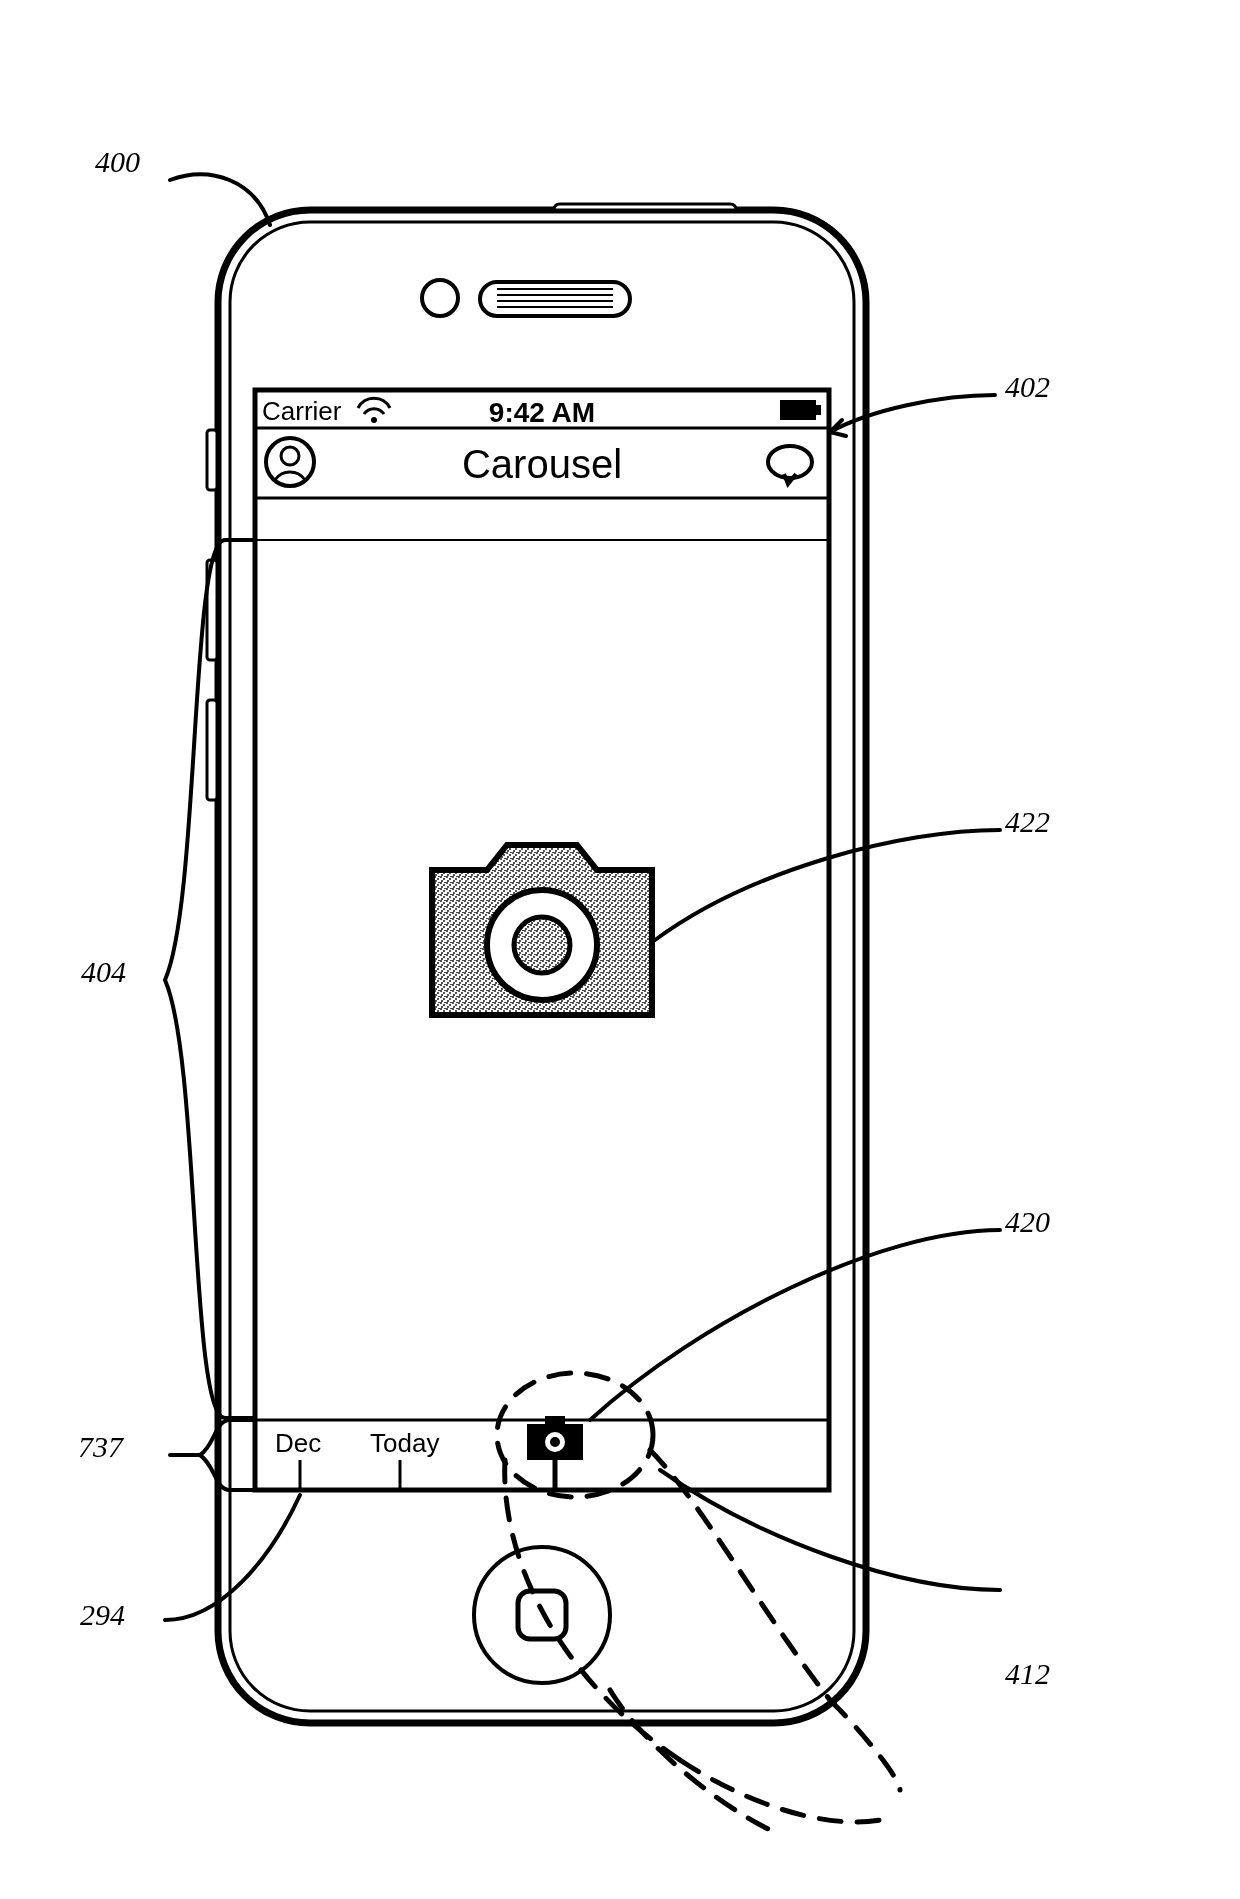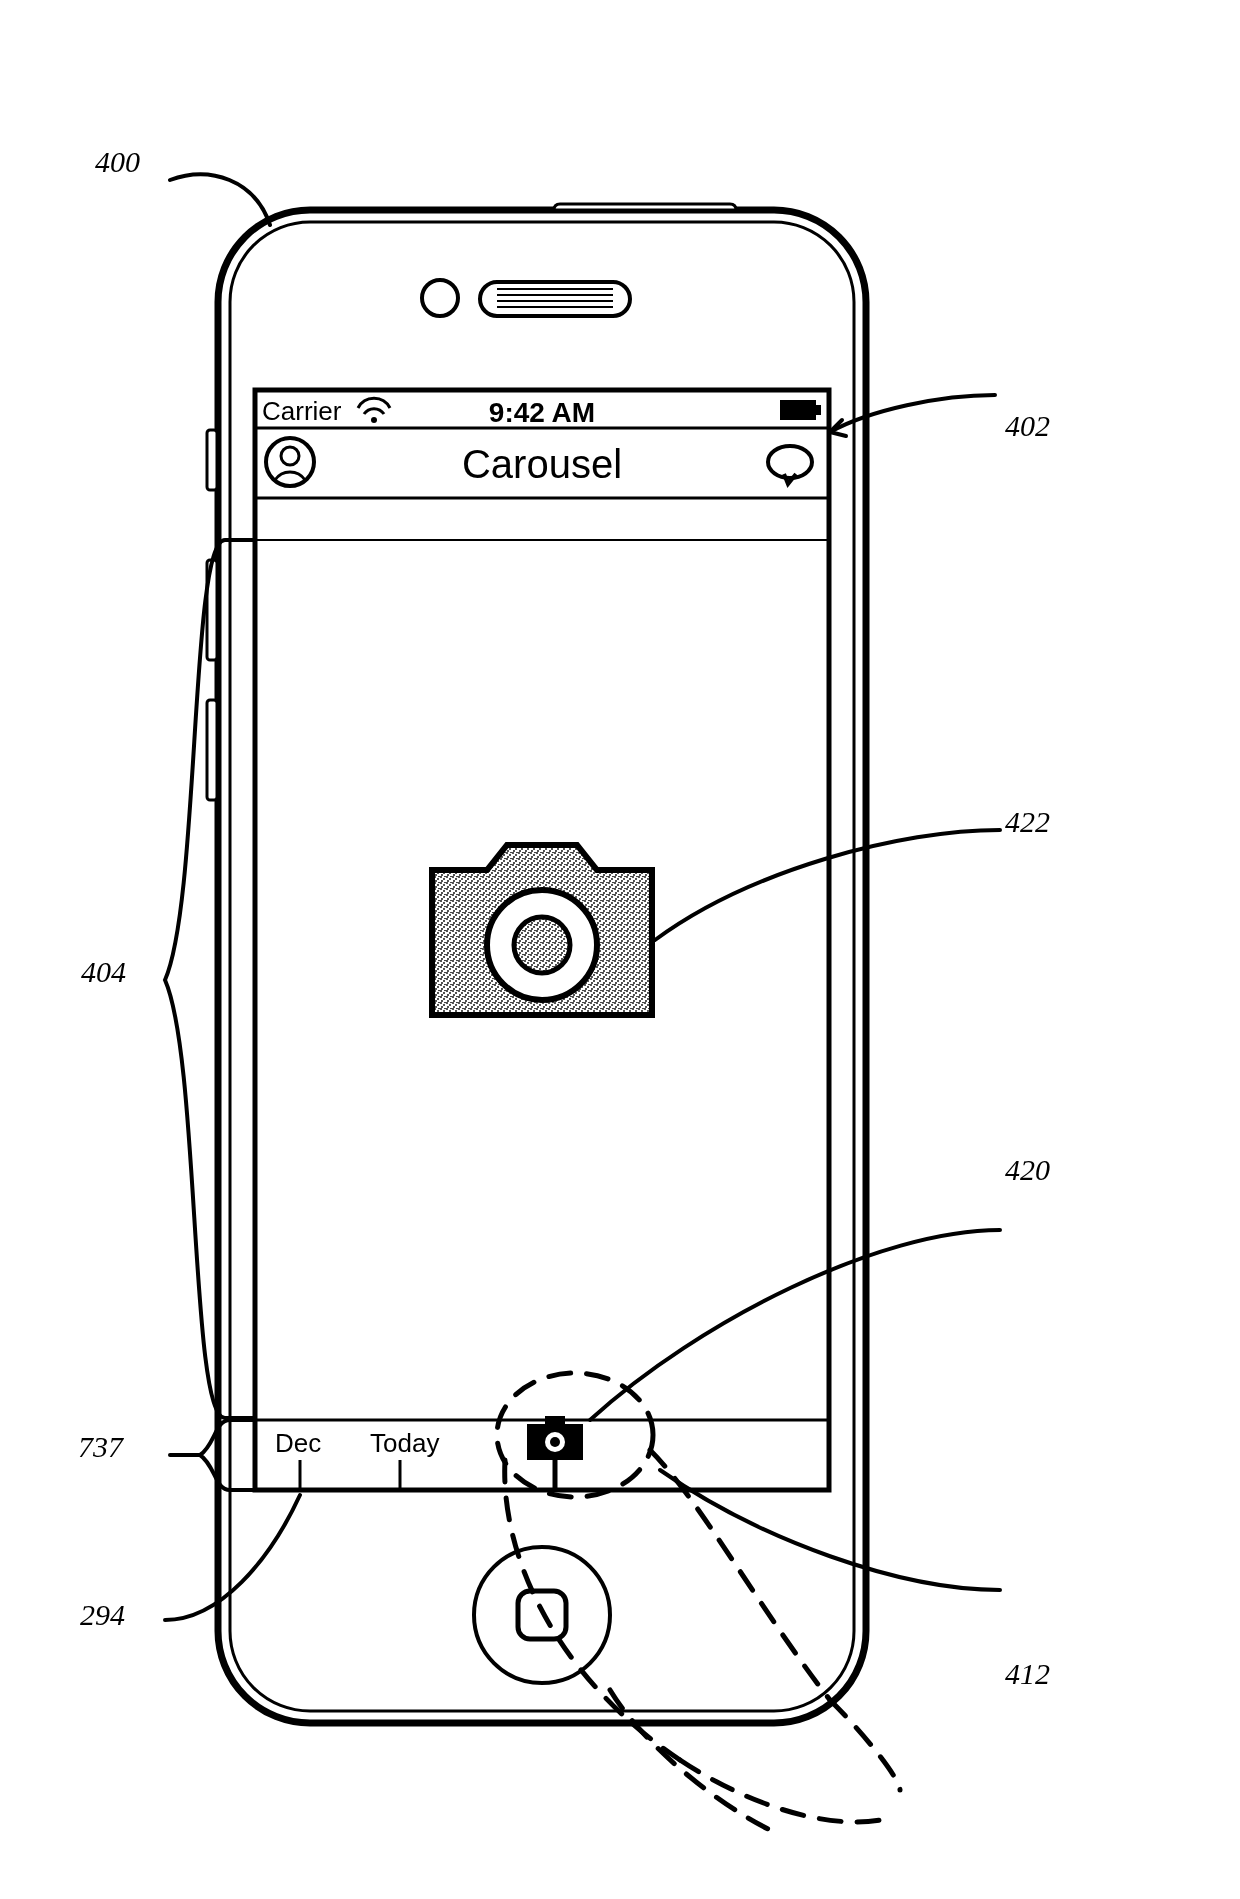--- a/index.html
+++ b/index.html
@@ -175,21 +175,21 @@
 
     <path d="M 255 540 L 225 540
              M 255 1418 L 225 1418
              M 225 540 C 190 540, 200 900, 165 980
              C 200 1060, 190 1418, 225 1418"></path>
   </g>
 
 </svg>
 
 <div class="ref-label" style="left:95px;  top:145px;">400</div>
-<div class="ref-label" style="left:1005px; top:370px;margin-top:39px;">402</div>
+<div class="ref-label" style="left:1005px; top:370px;">402</div>
 <div class="ref-label" style="left:70px;  top:955px;margin-left:11px;">404</div>
 <div class="ref-label" style="left:78px;  top:1430px;">737</div>
 <div class="ref-label" style="left:1005px; top:805px;">422</div>
-<div class="ref-label" style="left:1005px; top:1153px;text-align:center;">420</div>
+<div class="ref-label" style="left:1005px; top:1205px;text-align:center;">420</div>
 <div class="ref-label" style="left:1005px; top:1657px;">412</div>
 <div class="ref-label" style="left:80px;  top:1598px;">294</div>
 
 </div>
 
 </body></html>

